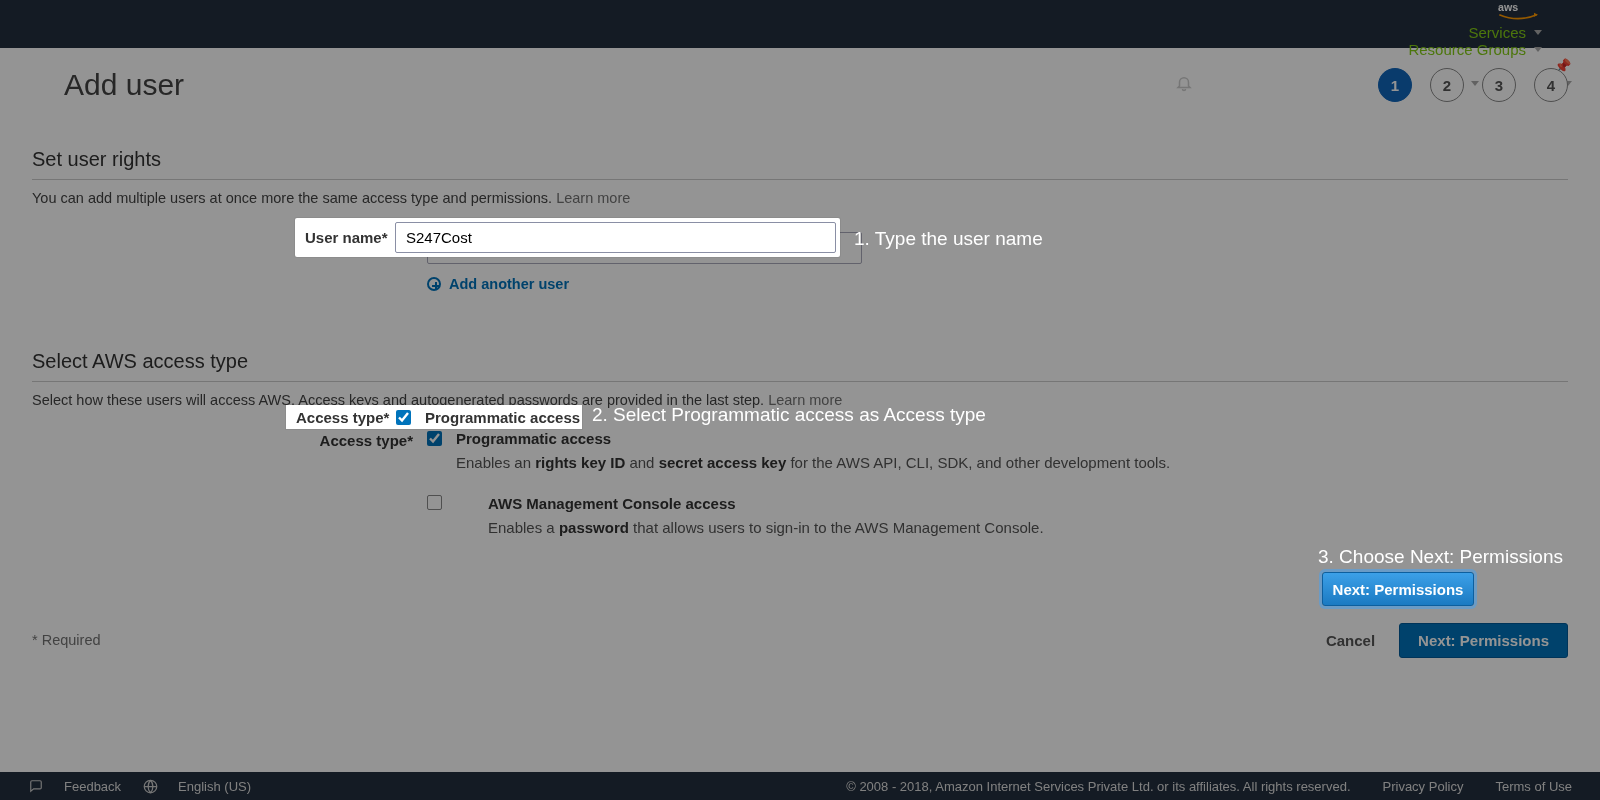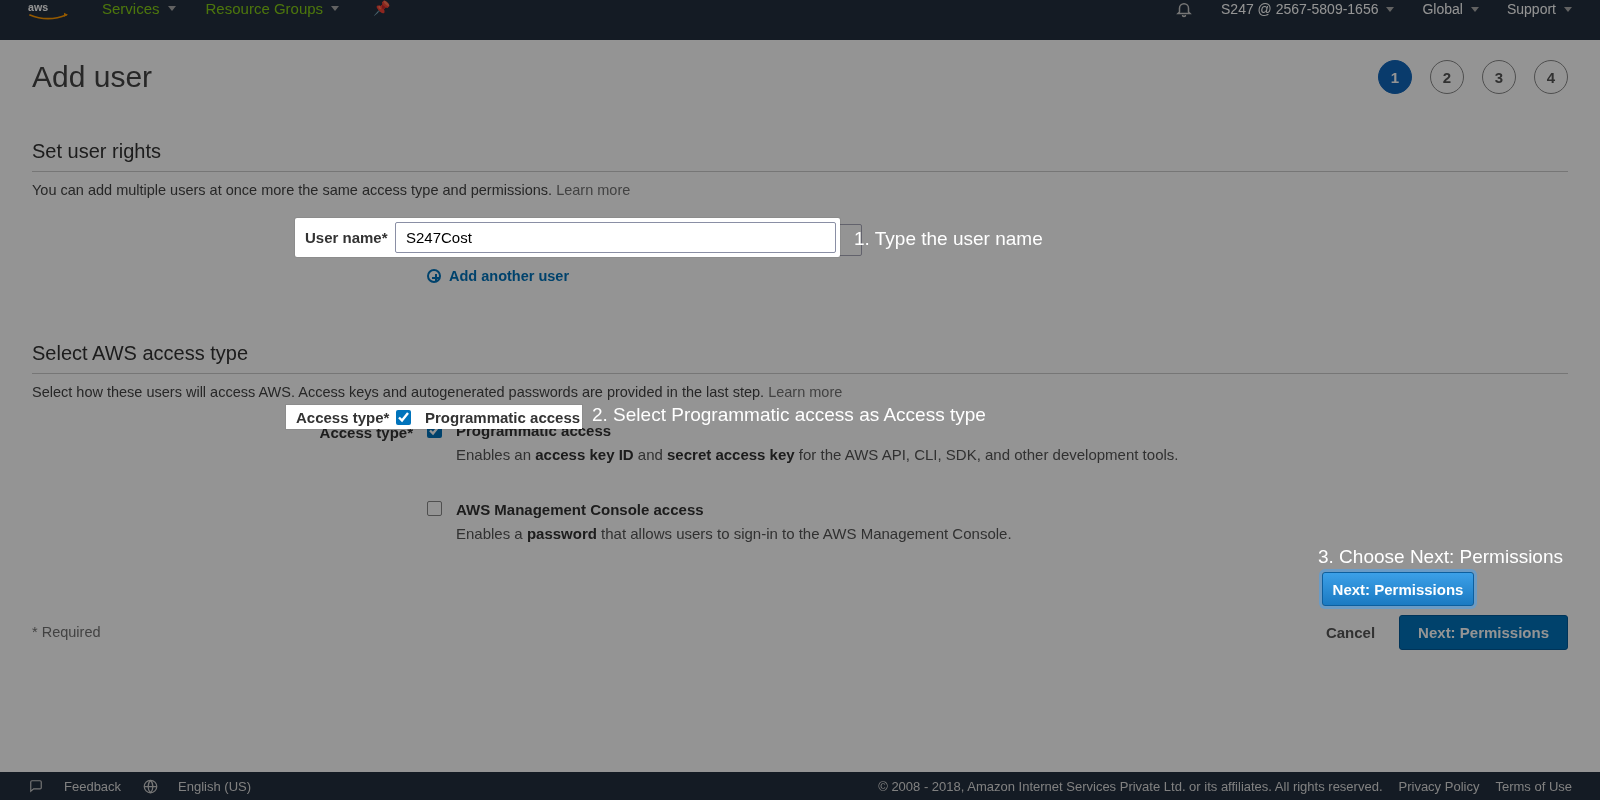--- a/index.html
+++ b/index.html
@@ -1,33 +1,33 @@
 <!DOCTYPE html>
 <html><head>
 <meta charset="utf-8">
 <style>
   * { margin:0; padding:0; box-sizing:border-box; }
   html,body { width:1600px; height:800px; font-family:"Amazon Ember","Helvetica Neue",Arial,sans-serif; font-size:14px; background:#fff; overflow:hidden; }
   
   .dimmer { position:absolute; inset:0; background:rgba(0,0,0,0.42); pointer-events:none; z-index:50; }
 
   
-  .hdr { position:relative; height:40px; background:#232f3e; display:flex; align-items:flex-start; color:#fff; padding:0 28px; z-index:10; }
+  .hdr { position:relative; height:48px; background:#232f3e; display:flex; align-items:flex-end; color:#fff; padding:0 28px; z-index:10;flex-direction:column; }
   .logo { margin-right:34px; display:flex; align-items:center; }
   .logo svg { width:40px; height:24px; }
   .nav-item { position:relative; color:#84cc16; font-size:15px; margin-right:30px; display:flex; align-items:center; gap:8px; cursor:pointer; }
   .nav-item .caret, .hdr-right .caret { width:0; height:0; border-left:4px solid transparent; border-right:4px solid transparent; border-top:5px solid #aaa; display:inline-block; }
   .pin-icon { color:#ccc; font-size:14px; margin-left:4px; }
   .hdr-right { margin-left:auto; display:flex; align-items:center; gap:28px; font-size:14px; }
   .hdr-right .item { display:flex; align-items:center; gap:8px; cursor:pointer; }
   .bell { width:18px; height:18px; }
 
   
   .main { position:relative; padding:20px 32px 0 32px; height:716px; z-index:10; }
-  .title-row { display:flex; align-items:center; }
+  .title-row { display:flex; align-items:center;margin-left:32px; }
   .page-title { font-size:30px; font-weight:300; color:#444; }
   .steps { margin-left:auto; display:flex; gap:18px; }
   .step { width:34px; height:34px; border-radius:50%; border:1px solid #888; color:#555; display:flex; align-items:center; justify-content:center; font-size:15px; font-weight:700; background:#fff; }
   .step.active { background:#1166bb; border-color:#1166bb; color:#fff; }
 
   .section-h { font-size:20px; font-weight:400; color:#333; margin-top:46px; padding-bottom:8px; border-bottom:1px solid #ccc; }
   .section-sub { margin-top:10px; color:#444; font-size:14.5px; }
   .section-sub a, a.lm { color:#737373; text-decoration:none; }
 
   .form-area { margin-top:26px; }
@@ -42,33 +42,33 @@
   .plus-circ::after  { top:6px; left:3px; height:2px; width:8px; }
 
   
   .access-row { display:flex; align-items:flex-start; margin-top:22px; }
   .access-header { display:flex; align-items:center; }
   .chk { width:15px; height:15px; accent-color:#0073bb; }
   .opt-title { font-weight:700; color:#333; font-size:15px; margin-left:14px; }
   .opt-desc { margin-top:6px; color:#555; font-size:15px; line-height:1.35; }
   .opt-desc b { color:#333; }
 
-  .second-opt { margin-top:36px; display:flex; align-items:flex-start; }
+  .second-opt { margin-top:22px; display:flex; align-items:flex-start;gap:32px; }
   .fake-chk { width:15px; height:15px; border:1px solid #888; border-radius:2px; background:#fff; display:inline-block; }
 
   .req { position:absolute; left:32px; bottom:116px; font-size:14.5px; color:#737373; }
   .btn-row { position:absolute; right:32px; bottom:106px; display:flex; align-items:center; gap:24px; }
   .btn-cancel { color:#555; font-weight:700; font-size:15px; cursor:pointer; }
   .btn-next { background:#0073bb; color:#fff; font-weight:700; font-size:15px; padding:8px 18px; border:1px solid #005a99; border-radius:3px; cursor:pointer; }
 
   
   .footer { position:absolute; left:0; right:0; bottom:0; height:28px; background:#232f3e; color:#ddd; display:flex; align-items:center; padding:0 28px; font-size:13px; z-index:10; }
   .footer .left { display:flex; align-items:center; gap:22px; }
   .footer .left .fitem { display:flex; align-items:center; gap:20px; }
-  .footer .right { margin-left:auto; display:flex; align-items:center; gap:16px; }
+  .footer .right { margin-left:auto; display:flex; align-items:center; gap:32px; }
   .footer a { color:#ddd; text-decoration:none; }
 
   
   .spot { position:absolute; background:#fff; z-index:60; box-shadow:0 0 0 1px rgba(0,0,0,0.05); }
   .spot1 { left:295px; top:218px; width:545px; height:39px; border-radius:2px; display:flex; align-items:center; }
   .spot1 .lbl { width:100px; text-align:left; padding-left:10px; font-weight:700; color:#333; font-size:15px;}
   .spot1 input { flex:1; margin:0 4px 0 0; height:31px; border:1px solid #8a8fa5; border-radius:2px; padding:0 10px; font-size:15px; }
 
   .spot2 { left:286px; top:405px; width:296px; height:24px; display:flex; align-items:center; padding-left:10px; font-weight:700; font-size:15px; color:#333; }
   .spot2 .lbl2 { width:100px; text-align:left; }
@@ -163,21 +163,21 @@
   </div>
 
   <div class="access-row">
     <div class="lbl-col" style="padding-top:2px">Access type*</div>
     <div style="flex:1">
       <div class="access-header">
         <input type="checkbox" class="chk" checked="" style="">
         <span class="opt-title">Programmatic access</span>
       </div>
       <div class="opt-desc" style="margin-left:29px">
-        <span>Enables an </span><b>access key ID</b><span> and </span><b>secret access key</b><span> for the AWS API, CLI, SDK, and other development tools.</span>
+        <span>Enables an </span><b>rights key ID</b><span> and </span><b>secret access key</b><span> for the AWS API, CLI, SDK, and other development tools.</span>
       </div>
 
       <div class="second-opt">
         <span class="fake-chk"></span>
         <div style="margin-left:14px">
           <div style="font-weight:700;color:#333;font-size:15px">AWS Management Console access</div>
           <div class="opt-desc">
             <span>Enables a </span><b>password</b><span> that allows users to sign-in to the AWS Management Console.</span>
           </div>
         </div>

